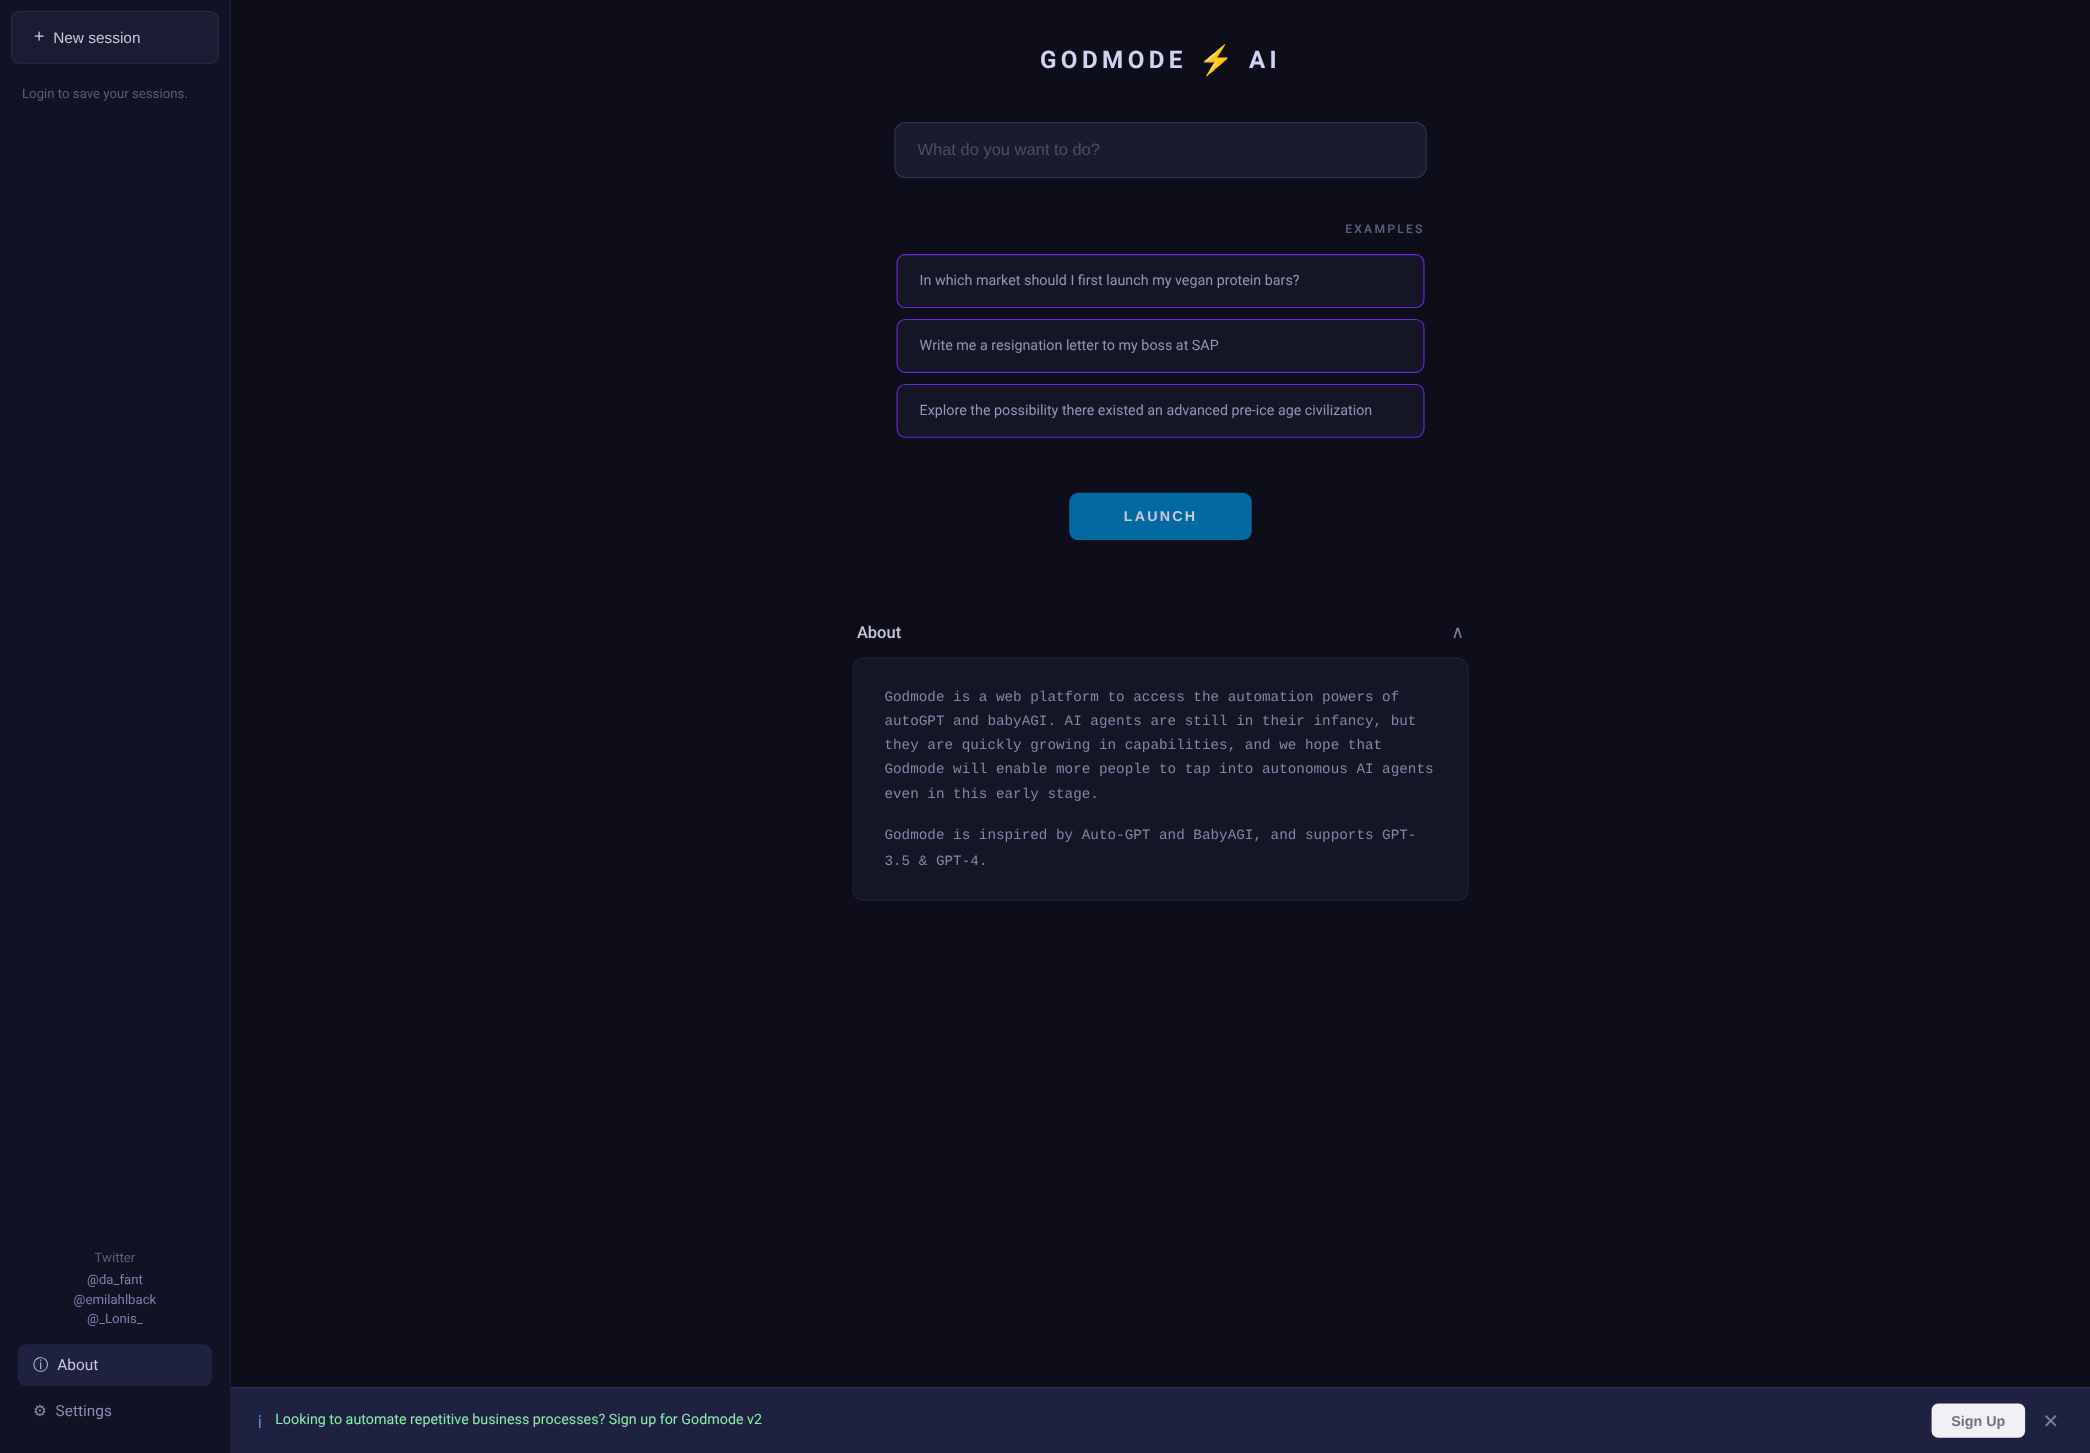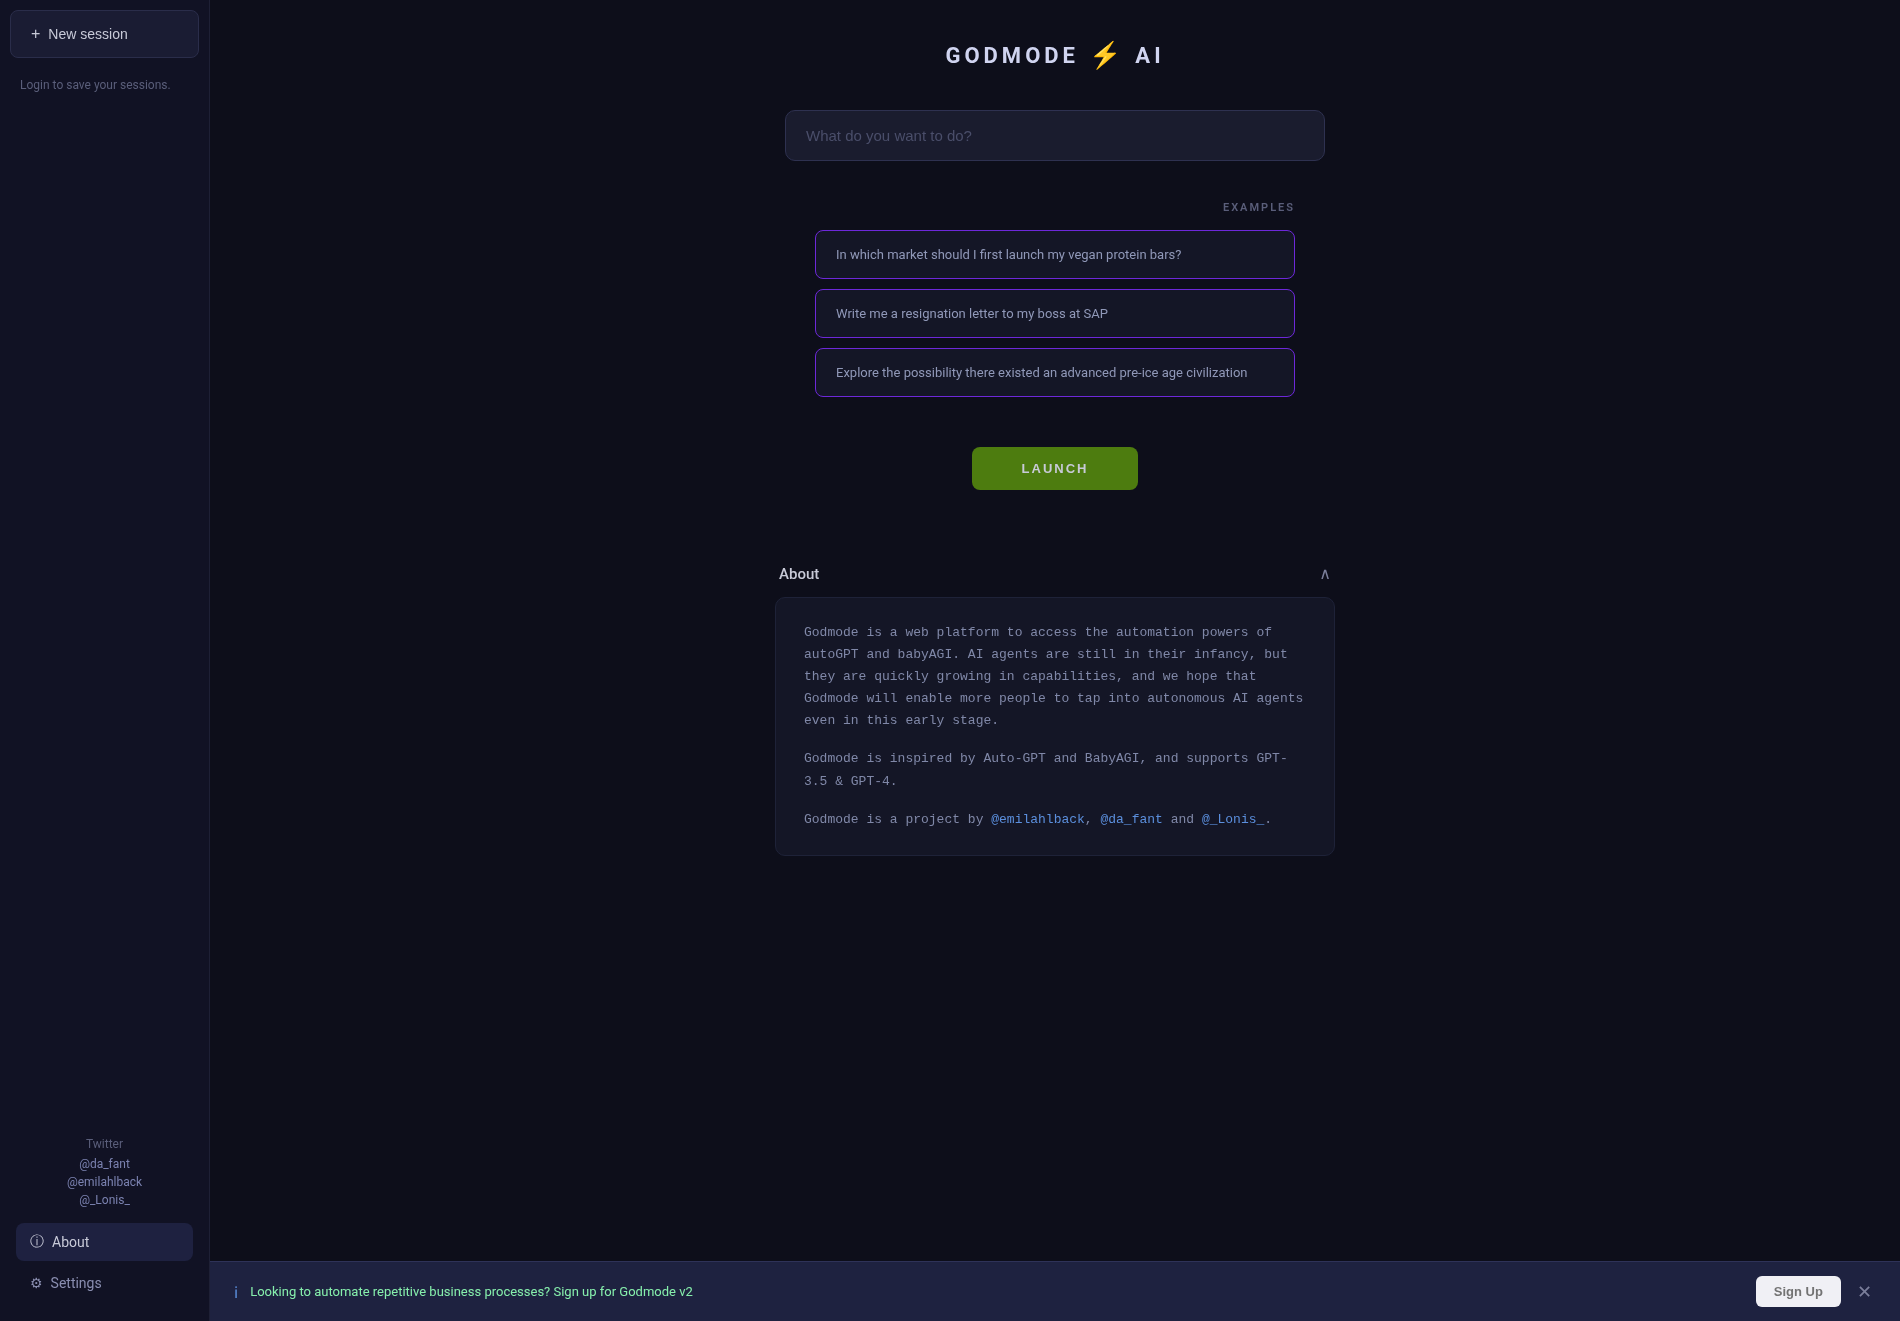--- a/index.html
+++ b/index.html
@@ -107,21 +107,21 @@
       font-size: 22px;
       font-weight: 700;
       color: #d0d4f0;
     }
     .logo-lightning {
       font-size: 26px;
     }
 
     
     .search-container {
-      width: 540px;
+      width: 484px;
       margin-bottom: 40px;
     }
     .search-input {
       width: 100%;
       background: #1a1c2e;
       border: 1px solid #2e3150;
       border-radius: 10px;
       padding: 16px 20px;
       color: #c8cad8;
       font-size: 15px;
@@ -149,21 +149,21 @@
       padding: 16px 20px;
       margin-bottom: 10px;
       cursor: pointer;
       font-size: 13px;
       color: #9098b8;
       transition: background 0.2s, border-color 0.2s;
     }
 
     
     .launch-btn {
-      background: #4d7c0f;
+      background: #0369a1;
       border: none;
       border-radius: 8px;
       padding: 14px 50px;
       color: #c8cad8;
       font-size: 13px;
       font-weight: 600;
       letter-spacing: 2px;
       cursor: pointer;
       margin-bottom: 60px;
       transition: background 0.2s;
@@ -302,23 +302,20 @@
   <button class="launch-btn">LAUNCH</button>
 
   <div class="about-section">
     <div class="about-header">
       <span>About</span>
       <span class="about-chevron">∧</span>
     </div>
     <div class="about-content">
       <p>Godmode is a web platform to access the automation powers of autoGPT and babyAGI. AI agents are still in their infancy, but they are quickly growing in capabilities, and we hope that Godmode will enable more people to tap into autonomous AI agents even in this early stage.</p>
       <p>Godmode is inspired by Auto-GPT and BabyAGI, and supports GPT-3.5 &amp; GPT-4.</p>
-      <p>
-        <span>Godmode is a project by </span><a class="about-link">@emilahlback</a><span>, </span><a class="about-link">@da_fant</a><span> and </span><a class="about-link">@_Lonis_</a><span>.</span>
-      </p>
     </div>
   </div>
 </div>
 
 <div class="bottom-banner">
   <span class="banner-icon">ℹ</span>
   <span class="banner-text">Looking to automate repetitive business processes? Sign up for Godmode v2</span>
   <button class="sign-up-btn">Sign Up</button>
   <button class="banner-close">✕</button>
 </div>

